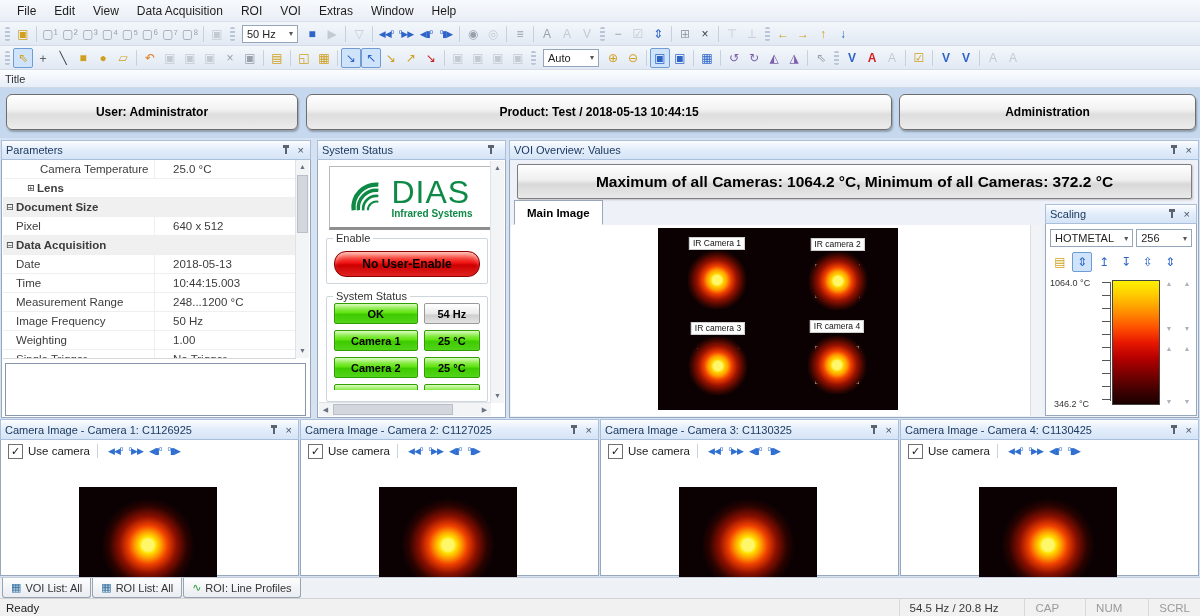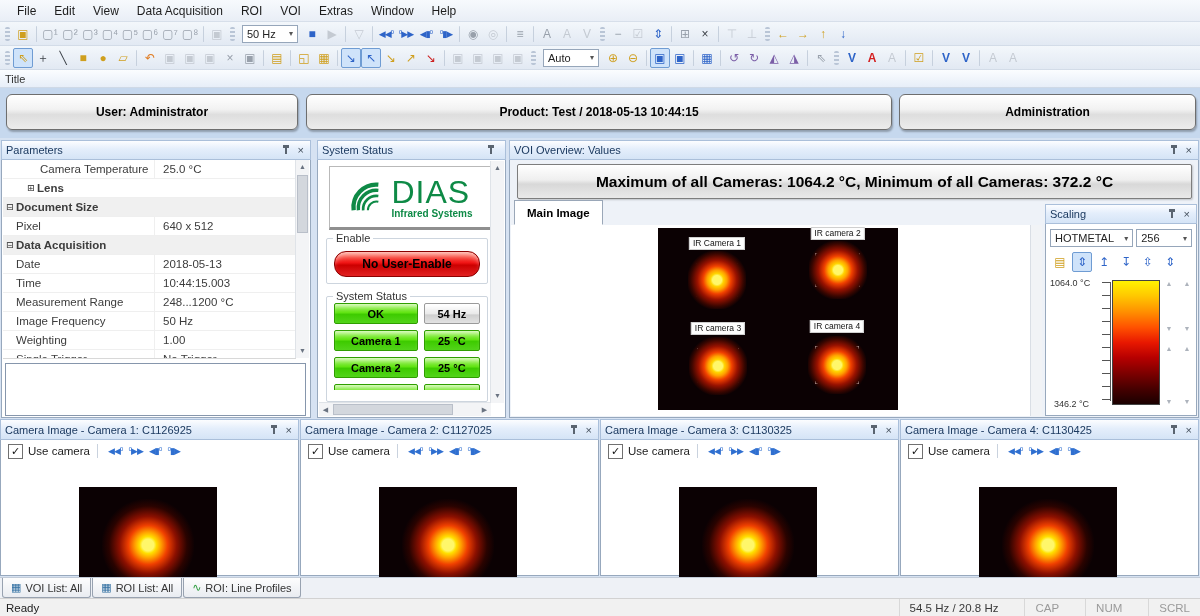--- a/index.html
+++ b/index.html
@@ -51,21 +51,21 @@
   .pbody{position:absolute;left:0;right:0;top:20px;bottom:0;background:#fff;border:1px solid #97a8bd;border-top:none;box-sizing:border-box;}
 
   .main{position:absolute;left:0;top:138px;width:1200px;height:281px;background:#d6e2f2;}
 
   
   .params{left:1px;top:2px;width:310px;height:278px;}
   .pgrid{position:absolute;left:1px;top:0;right:14px;height:198px;overflow:hidden;border-bottom:1px solid #d8d8d8;}
   .prow{display:flex;height:18px;line-height:18px;font-size:11.5px;border-bottom:1px solid #efefef;align-items:center;}
   .pexp{width:10px;font-size:9px;color:#555;margin-left:3px;line-height:18px;}
   .plab{width:138px;color:#3c3c3c;white-space:nowrap;overflow:hidden;}
-  .pval{flex:1;border-left:1px solid #efefef;padding-left:8px;color:#3c3c3c;white-space:nowrap;}
+  .pval{flex:1;border-left:1px solid #efefef;padding-left:18px;color:#3c3c3c;white-space:nowrap;}
   .prow.ind .plab{padding-left:24px;width:114px;}
   .prow.sub{font-weight:bold;}
   .prow.sub .pexp{margin-left:24px;}
   .prow.sub .pval,.prow.sect .pval{border-left:none;}
   .prow.sect{background:#f0f0f0;font-weight:bold;}
   .vscroll{position:absolute;top:0;right:1px;width:13px;height:198px;background:#f3f4f6;border-left:1px solid #dfe3e8;}
   .sarr{position:absolute;left:0;width:13px;height:14px;font-size:7px;color:#6a7widow1;color:#6a7381;text-align:center;line-height:14px;}
   .sarr.bot{bottom:0;}
   .sthumb{position:absolute;left:1px;top:15px;width:11px;height:58px;background:#d3d7dd;border:1px solid #b9bfc9;box-sizing:border-box;}
   .pempty{position:absolute;left:3px;right:4px;top:203px;height:51px;background:#fff;border:1px solid #8696ac;}
@@ -100,21 +100,21 @@
   .tabrow{position:absolute;left:1px;top:41px;height:24px;width:530px;border-bottom:1px solid #9aa7b8;}
   .imgtab{position:absolute;left:3px;bottom:0;height:23px;padding:0 12px;background:#fff;border:1px solid #9aa7b8;border-bottom:1px solid #fff;display:flex;align-items:center;font-weight:bold;font-size:11.5px;color:#000;}
   .canvas{position:absolute;left:1px;top:65px;width:519px;bottom:1px;background:#fff;}
   .canvas-scroll{position:absolute;left:520px;top:65px;width:11px;bottom:1px;background:#f1f3f6;border-left:1px solid #d9dee5;}
   .irimage{position:absolute;left:147px;top:3px;width:240px;height:182px;background:#0b0103;}
   .spot{position:absolute;}
   .spotlabel{position:absolute;bottom:calc(100% + 13px);left:50%;transform:translateX(-50%);background:#fdfdfd;border:1px solid #cfcfcf;color:#111;font-size:8.5px;line-height:11px;padding:0 3px;white-space:nowrap;}
   .roibox{position:absolute;left:0;top:0;width:100%;height:100%;border:1px dashed #f0f0f0;box-sizing:border-box;}
   .hotdot{position:absolute;left:50%;top:50%;width:58px;height:58px;transform:translate(-50%,-50%);background:radial-gradient(circle,#fff76a 0 11%,#ffd400 16%,#ffa000 24%,#f04000 34%,#991200 48%,#3a0600 64%,rgba(11,1,3,0) 74%);}
   .spot.s1{left:38px;top:35px;width:42px;height:34px;}
-  .spot.s2{left:157px;top:25px;width:45px;height:34px;}
+  .spot.s2{left:157px;top:36px;width:45px;height:34px;}
   .spot.s3{left:39px;top:120px;width:42px;height:35px;}
   .spot.s4{left:157px;top:118px;width:44px;height:38px;}
 
   
   .scaling{left:1045px;top:66px;width:152px;height:212px;}
   .sc-combos{position:absolute;left:4px;top:5px;right:4px;display:flex;gap:3px;}
   .sc-combos .combo{margin:0;}
   .sc-combos .c1{flex:1.6;} .sc-combos .c2{flex:1;min-width:38px;}
   .sc-icons{position:absolute;left:4px;top:28px;right:4px;display:flex;gap:2px;}
   .sc-bar-area{position:absolute;left:4px;top:52px;right:4px;bottom:4px;}

